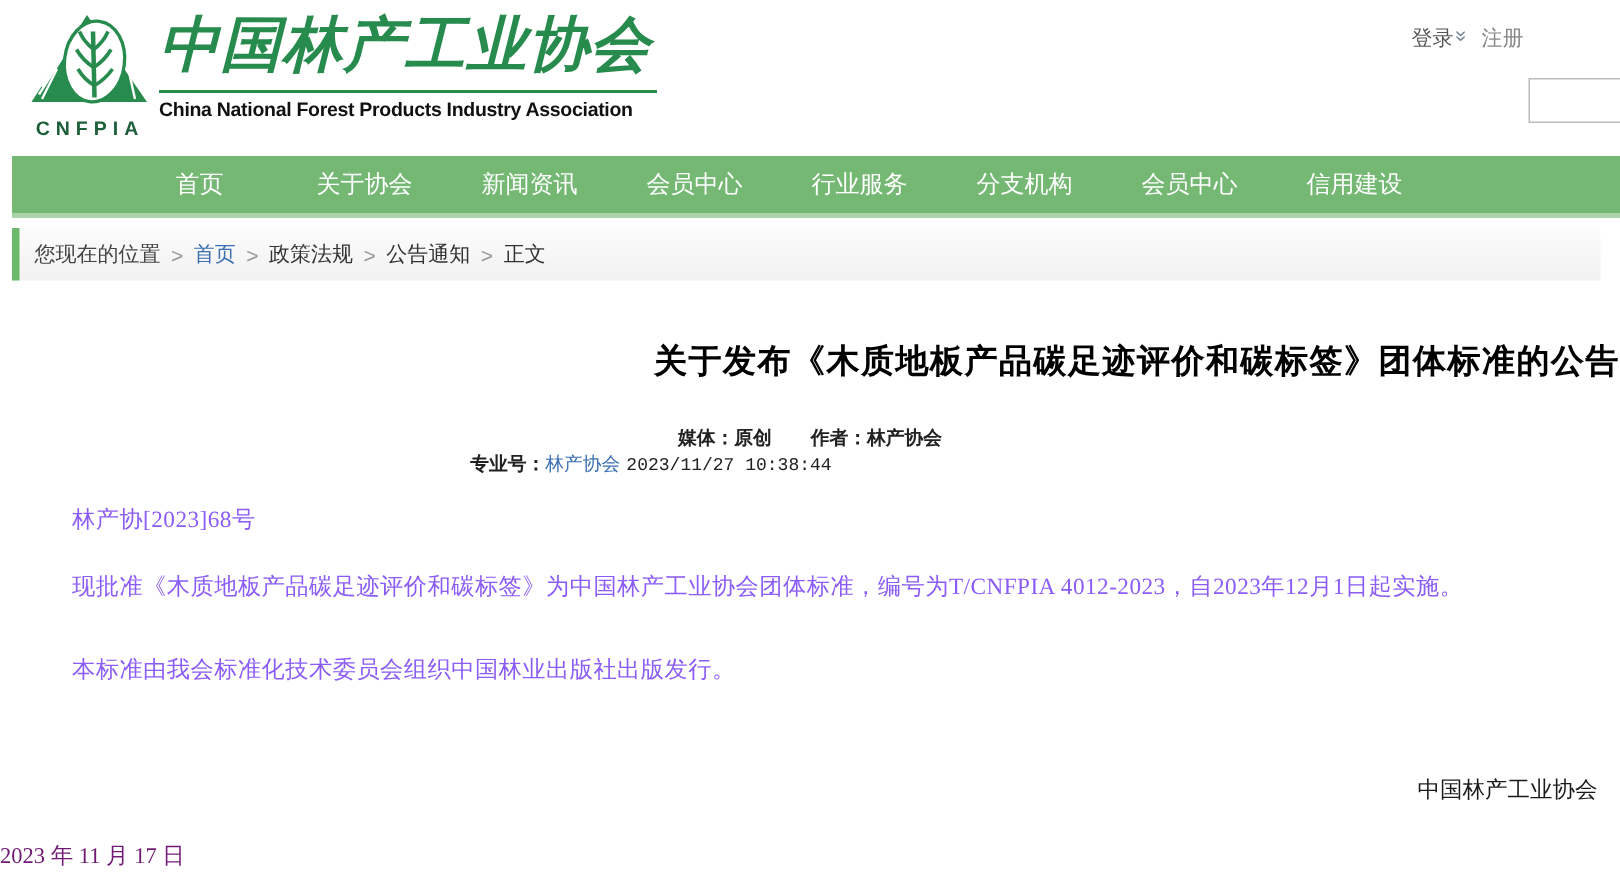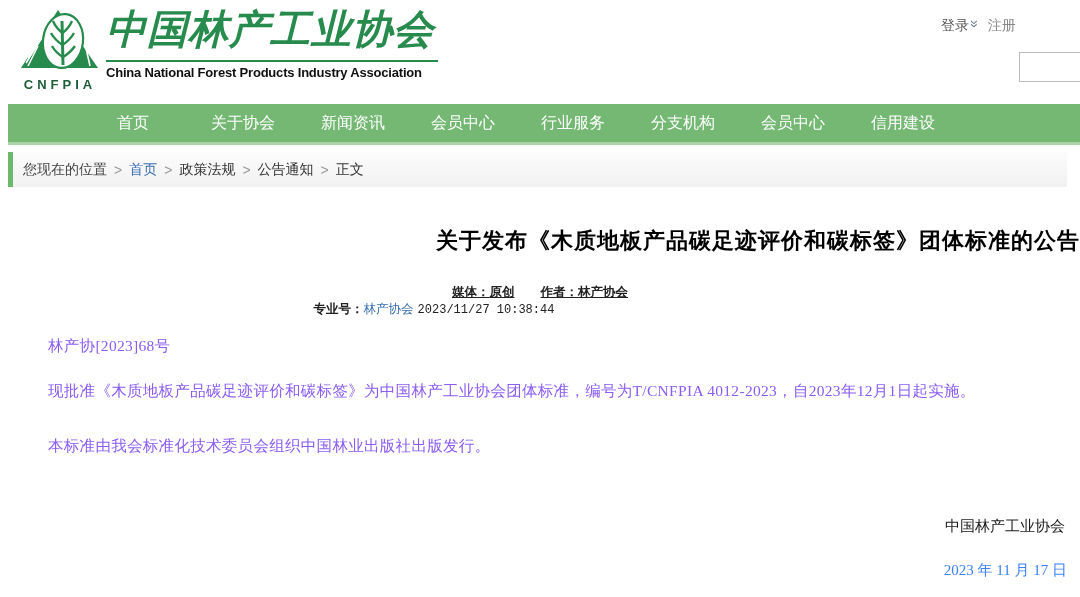--- a/index.html
+++ b/index.html
@@ -27,34 +27,34 @@
   
   .breadcrumb { position:absolute; top:152px; left:8px; width:1059px; height:35px; background:linear-gradient(180deg,#fcfcfc 0%,#f1f1f1 100%); display:flex; align-items:center; font-size:14px; color:#444; }
   .bc-bar { display:inline-block; width:5px; height:35px; background:#6cb96c; margin-right:10px; flex:0 0 auto; }
   .breadcrumb .sep { color:#999; margin:0 7px; }
   .bc-link { color:#3a6fb0; text-decoration:none; cursor:pointer; }
   .bc-item { color:#333; cursor:pointer; }
   .bc-current { color:#333; }
 
   
   .article-title { position:absolute; top:226px; left:0; width:1080px; text-align:right; font-family:"Liberation Serif", serif; font-weight:bold; font-size:22px; color:#000; letter-spacing:1px; }
-  .meta-line1 { position:absolute; top:284px; left:0; width:1080px; text-align:center; font-size:12.5px; color:#222; font-weight:bold;text-decoration:underline; }
+  .meta-line1 { position:absolute; top:284px; left:0; width:1080px; text-align:center; font-size:12.5px; color:#222; font-weight:bold; }
   .meta-line2 { position:absolute; top:301px; left:0; width:868px; text-align:center; font-size:12.5px; color:#222; }
   .meta-gap { display:inline-block; width:26px; }
   .meta-label { font-weight:bold; }
   .account-link { color:#3a6fb0; cursor:pointer; }
   .meta-datetime { color:#222; margin-left:4px; font-family:"Liberation Mono", monospace; font-size:12px; }
 
   .para { position:absolute; left:48px; width:1000px; font-family:"Liberation Serif", serif; font-size:15.5px; color:#8b5cf6; letter-spacing:0.3px; }
   .para-1 { top:336px; }
   .para-2 { top:381px; }
   .para-3 { top:436px; }
 
   .signature { position:absolute; top:517px; left:0; width:1065px; text-align:right; font-size:15px; color:#1a1a1a; }
-  .sign-date { position:absolute; top:561px; left:0; width:1067px; text-align:right; font-size:15px; color:#3b82f6; font-family:"Liberation Serif", serif; }
+  .sign-date { position:absolute; top:561px; left:0; width:1067px; font-size:15px; color:#701a75; font-family:"Liberation Serif", serif; }
 </style>
 </head>
 <body>
 
 <div id="page">
 
   <div class="header">
 
     <div class="logo-block">
       <span>

